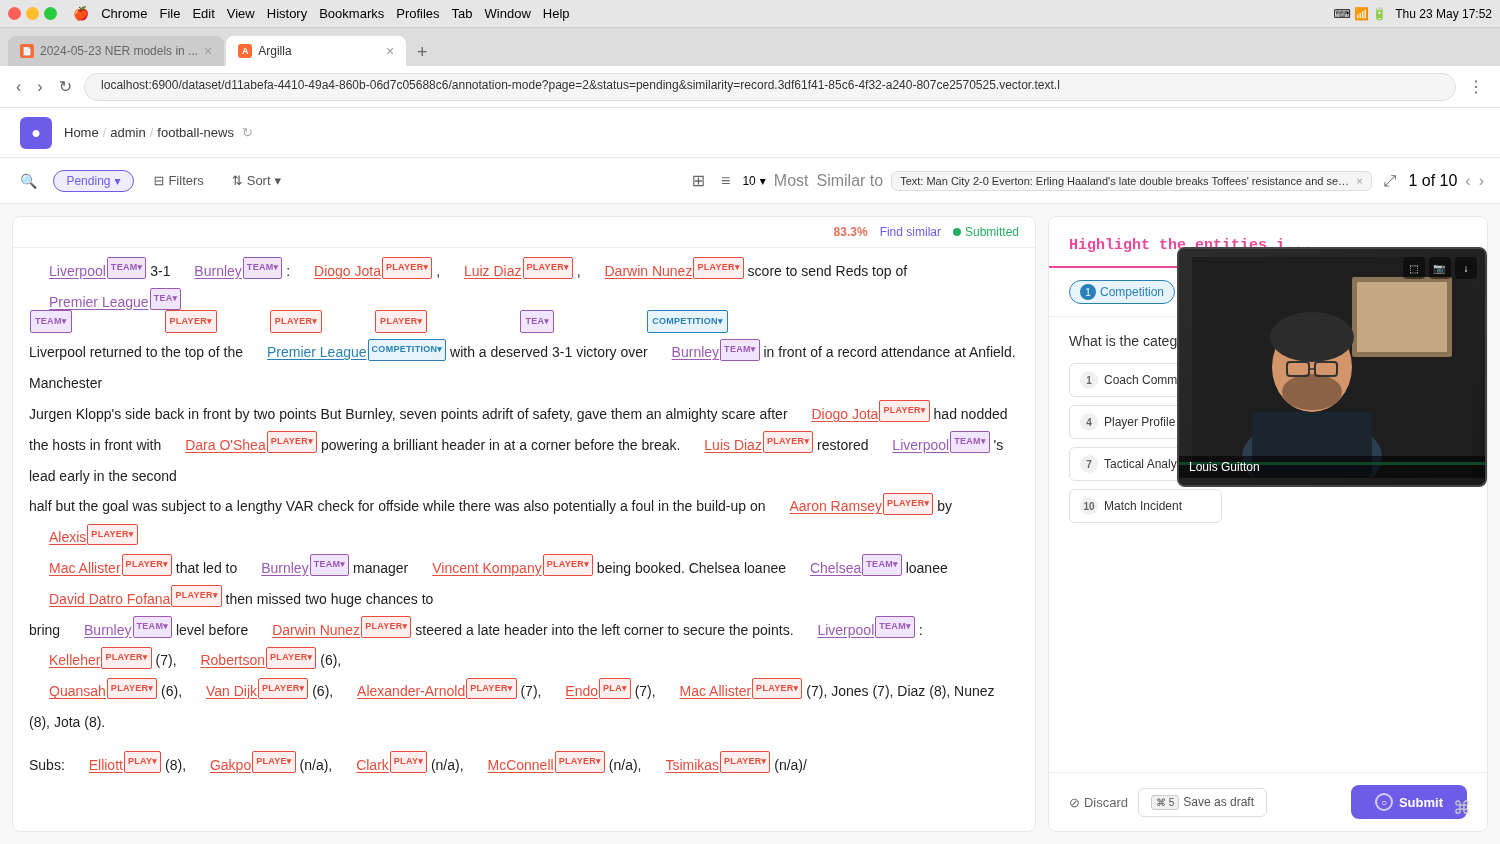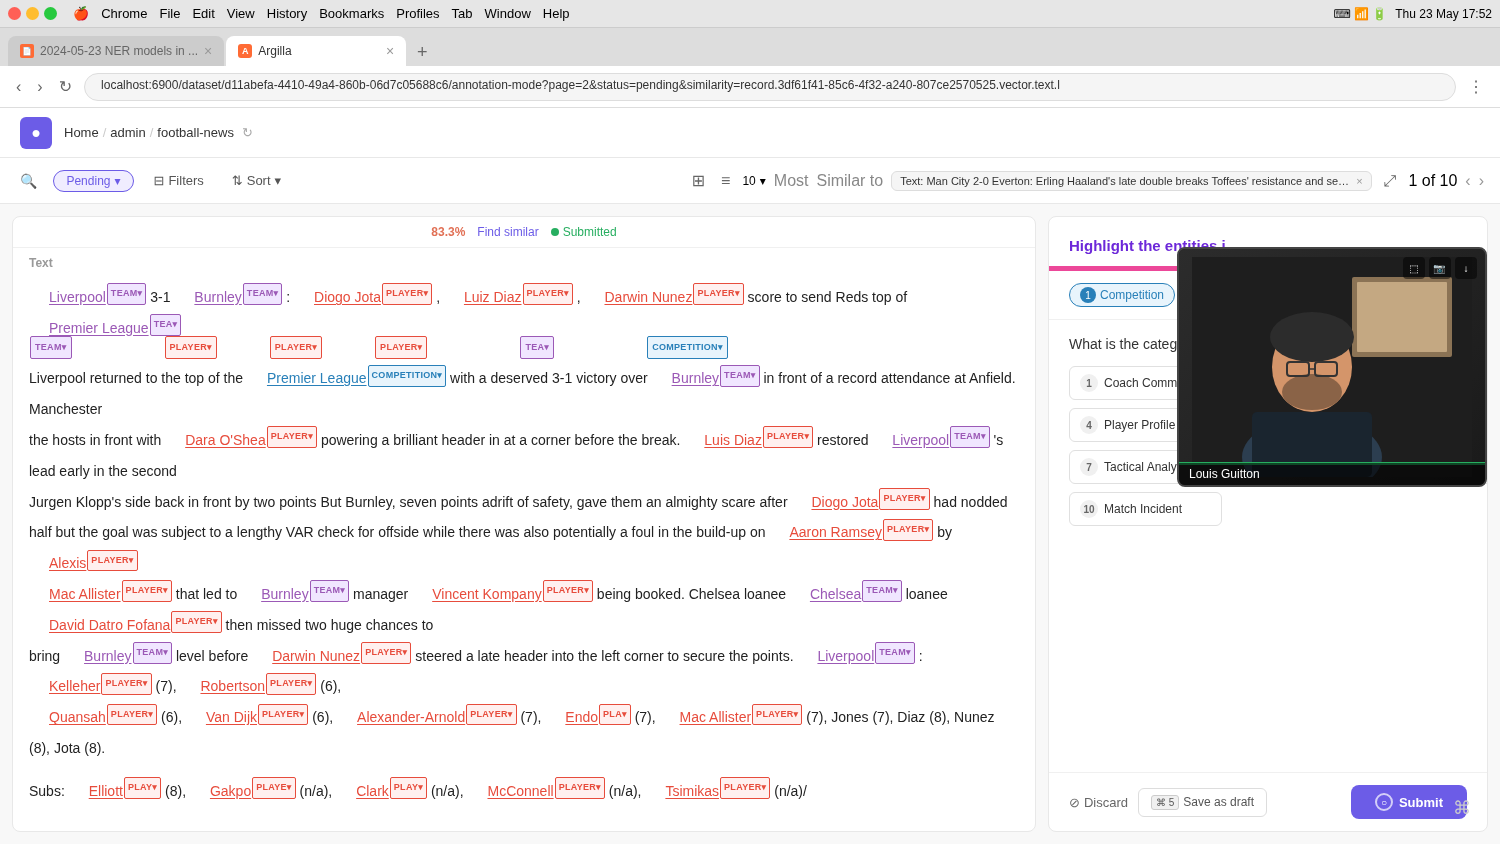--- a/index.html
+++ b/index.html
@@ -169,21 +169,21 @@
       margin: 12px 6px 12px 12px;
       border-radius: 8px;
       border: 1px solid #e8e8e8;
       display: flex;
       flex-direction: column;
       overflow: hidden;
     }
     .annotation-header {
       display: flex;
       align-items: center;
-      justify-content: center;
+      justify-content: flex-end;
       padding: 8px 16px;
       border-bottom: 1px solid #f0f0f0;
       font-size: 12px;
       color: #666;
     }
     .similarity-score { color: #e17055; font-weight: 600; }
     .find-similar { color: #6c5ce7; cursor: pointer; }
     .submitted-badge { display: flex; align-items: center; gap: 4px; color: #27ae60; font-size: 12px; }
     .submitted-dot { width: 8px; height: 8px; border-radius: 50%; background: #27ae60; }
     .text-label { font-size: 12px; color: #999; padding: 8px 16px 4px; font-weight: 600; }
@@ -231,22 +231,23 @@
       border: 1px solid #e8e8e8;
       display: flex;
       flex-direction: column;
       position: relative;
       overflow: hidden;
     }
     .right-panel-header {
       padding: 20px 20px 12px;
       font-size: 15px;
       font-weight: 600;
-      color: #6d28d9;
-      border-bottom: 5px solid #ec4899;
+      color: #ec4899;
+      border-bottom: 2px solid #ec4899;
+      font-family: Liberation Mono, monospace;
     }
 
     
     .entity-legend {
       display: flex;
       gap: 8px;
       padding: 12px 20px;
       flex-wrap: wrap;
       border-bottom: 1px solid #f0f0f0;
     }
@@ -382,21 +383,21 @@
       width: 100%;
       height: 100%;
       background: linear-gradient(135deg, #2c2c2c 0%, #1a1a1a 100%);
       display: flex;
       align-items: center;
       justify-content: center;
       position: relative;
     }
     .webcam-label {
       position: absolute;
-      bottom: 0;
+      bottom: 7px;
       left: 0;
       right: 0;
       background: rgba(0,0,0,0.6);
       padding: 4px 10px;
       font-size: 12px;
       color: white;
       display: flex;
       align-items: center;
       justify-content: space-between;
     }
@@ -575,21 +576,20 @@
           <div style="display:flex;gap:12px;align-items:center;">
             <span class="similarity-score">83.3%</span>
             <span class="find-similar">Find similar</span>
             <div class="submitted-badge">
               <span class="submitted-dot"></span>
               <span>Submitted</span>
             </div>
           </div>
         </div>
 
-        <div class="text-label">Text</div>
 
         <div class="annotation-body">
 
           <div>
             <span class="ner-group tag-team"><span class="ner-text">Liverpool</span><span class="ner-label">TEAM▾</span></span>
             <span> 3-1 </span>
             <span class="ner-group tag-team"><span class="ner-text">Burnley</span><span class="ner-label">TEAM▾</span></span>
             <span>: </span>
             <span class="ner-group tag-player"><span class="ner-text">Diogo Jota</span><span class="ner-label">PLAYER▾</span></span>
             <span>, </span>
@@ -616,32 +616,32 @@
           </div>
 
           <div style="margin-top:4px;">
             <span>Liverpool returned to the top of the </span>
             <span class="ner-group tag-competition"><span class="ner-text">Premier League</span><span class="ner-label">COMPETITION▾</span></span>
             <span> with a deserved 3-1 victory over </span>
             <span class="ner-group tag-team"><span class="ner-text">Burnley</span><span class="ner-label">TEAM▾</span></span>
             <span> in front of a record attendance at Anfield. Manchester</span>
           </div>
           <div>
+            <span>Jurgen Klopp's side back in front by two points But Burnley, seven points adrift of safety, gave them an almighty scare after </span>
+            <span class="ner-group tag-player"><span class="ner-text">Diogo Jota</span><span class="ner-label">PLAYER▾</span></span>
+            <span> had nodded</span>
+          </div>
+          <div>
             <span>the hosts in front with </span>
             <span class="ner-group tag-player"><span class="ner-text">Dara O'Shea</span><span class="ner-label">PLAYER▾</span></span>
             <span> powering a brilliant header in at a corner before the break. </span>
             <span class="ner-group tag-player"><span class="ner-text">Luis Diaz</span><span class="ner-label">PLAYER▾</span></span>
             <span> restored </span>
             <span class="ner-group tag-team"><span class="ner-text">Liverpool</span><span class="ner-label">TEAM▾</span></span>
             <span>'s lead early in the second</span>
-          </div>
-          <div>
-            <span>Jurgen Klopp's side back in front by two points But Burnley, seven points adrift of safety, gave them an almighty scare after </span>
-            <span class="ner-group tag-player"><span class="ner-text">Diogo Jota</span><span class="ner-label">PLAYER▾</span></span>
-            <span> had nodded</span>
           </div>
           <div>
             <span>half but the goal was subject to a lengthy VAR check for offside while there was also potentially a foul in the build-up on </span>
             <span class="ner-group tag-player"><span class="ner-text">Aaron Ramsey</span><span class="ner-label">PLAYER▾</span></span>
             <span> by </span>
             <span class="ner-group tag-player"><span class="ner-text">Alexis</span><span class="ner-label">PLAYER▾</span></span>
           </div>
           <div>
             <span class="ner-group tag-player"><span class="ner-text">Mac Allister</span><span class="ner-label">PLAYER▾</span></span>
             <span> that led to </span>

